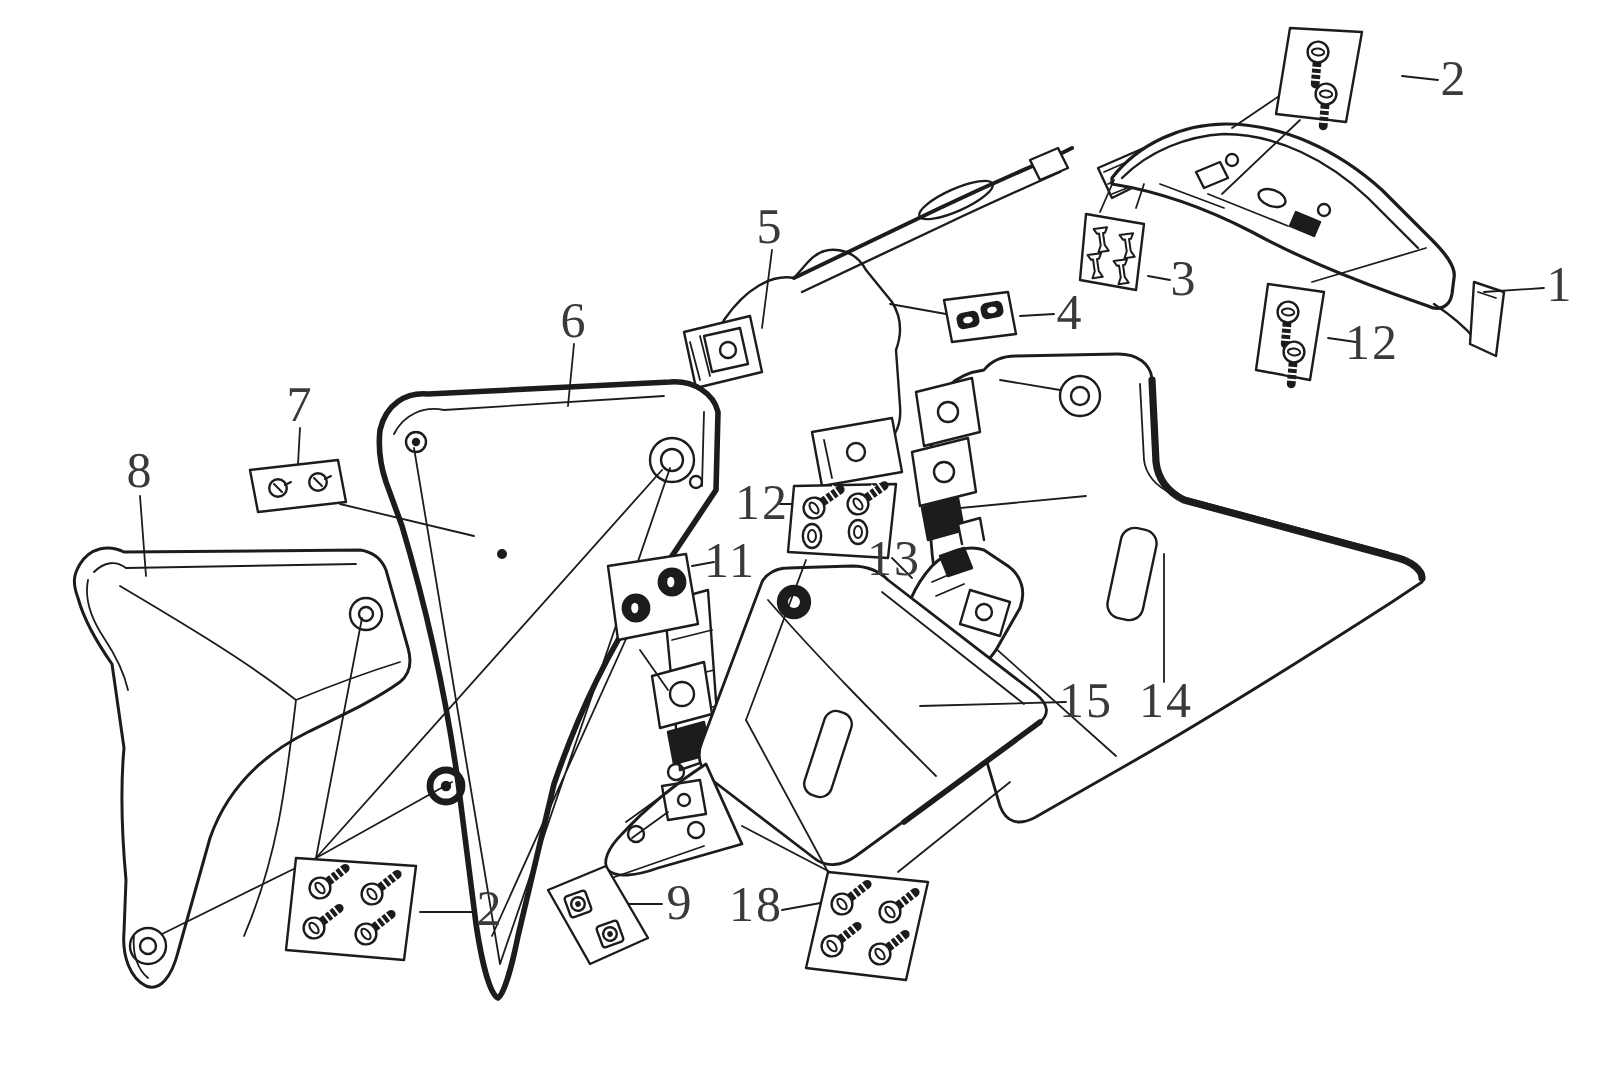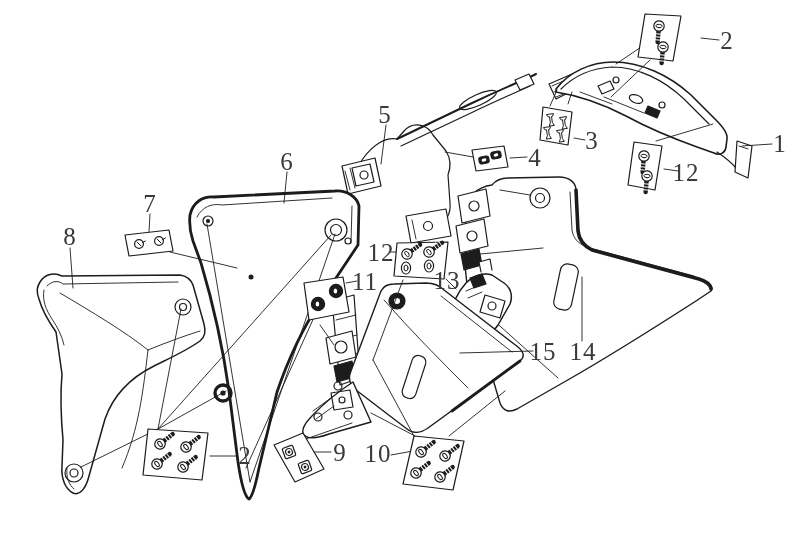--- a/index.html
+++ b/index.html
@@ -281,21 +281,21 @@
   <div class="callout" style="left:780px;top:143px">1</div>
   <div class="callout" style="left:727px;top:40px">2</div>
   <div class="callout" style="left:245px;top:455px">2</div>
   <div class="callout" style="left:592px;top:140px">3</div>
   <div class="callout" style="left:535px;top:157px">4</div>
   <div class="callout" style="left:385px;top:114px">5</div>
   <div class="callout" style="left:287px;top:161px">6</div>
   <div class="callout" style="left:150px;top:203px">7</div>
   <div class="callout" style="left:70px;top:236px">8</div>
   <div class="callout" style="left:340px;top:452px">9</div>
-  <div class="callout" style="left:378px;top:453px">10</div>
+  <div class="callout" style="left:378px;top:453px">18</div>
   <div class="callout" style="left:365px;top:281px">11</div>
   <div class="callout" style="left:686px;top:172px">12</div>
   <div class="callout" style="left:381px;top:252px">12</div>
   <div class="callout" style="left:447px;top:280px">13</div>
   <div class="callout" style="left:543px;top:351px">15</div>
   <div class="callout" style="left:583px;top:351px">14</div>
 
 </div>
 
 </body></html>

